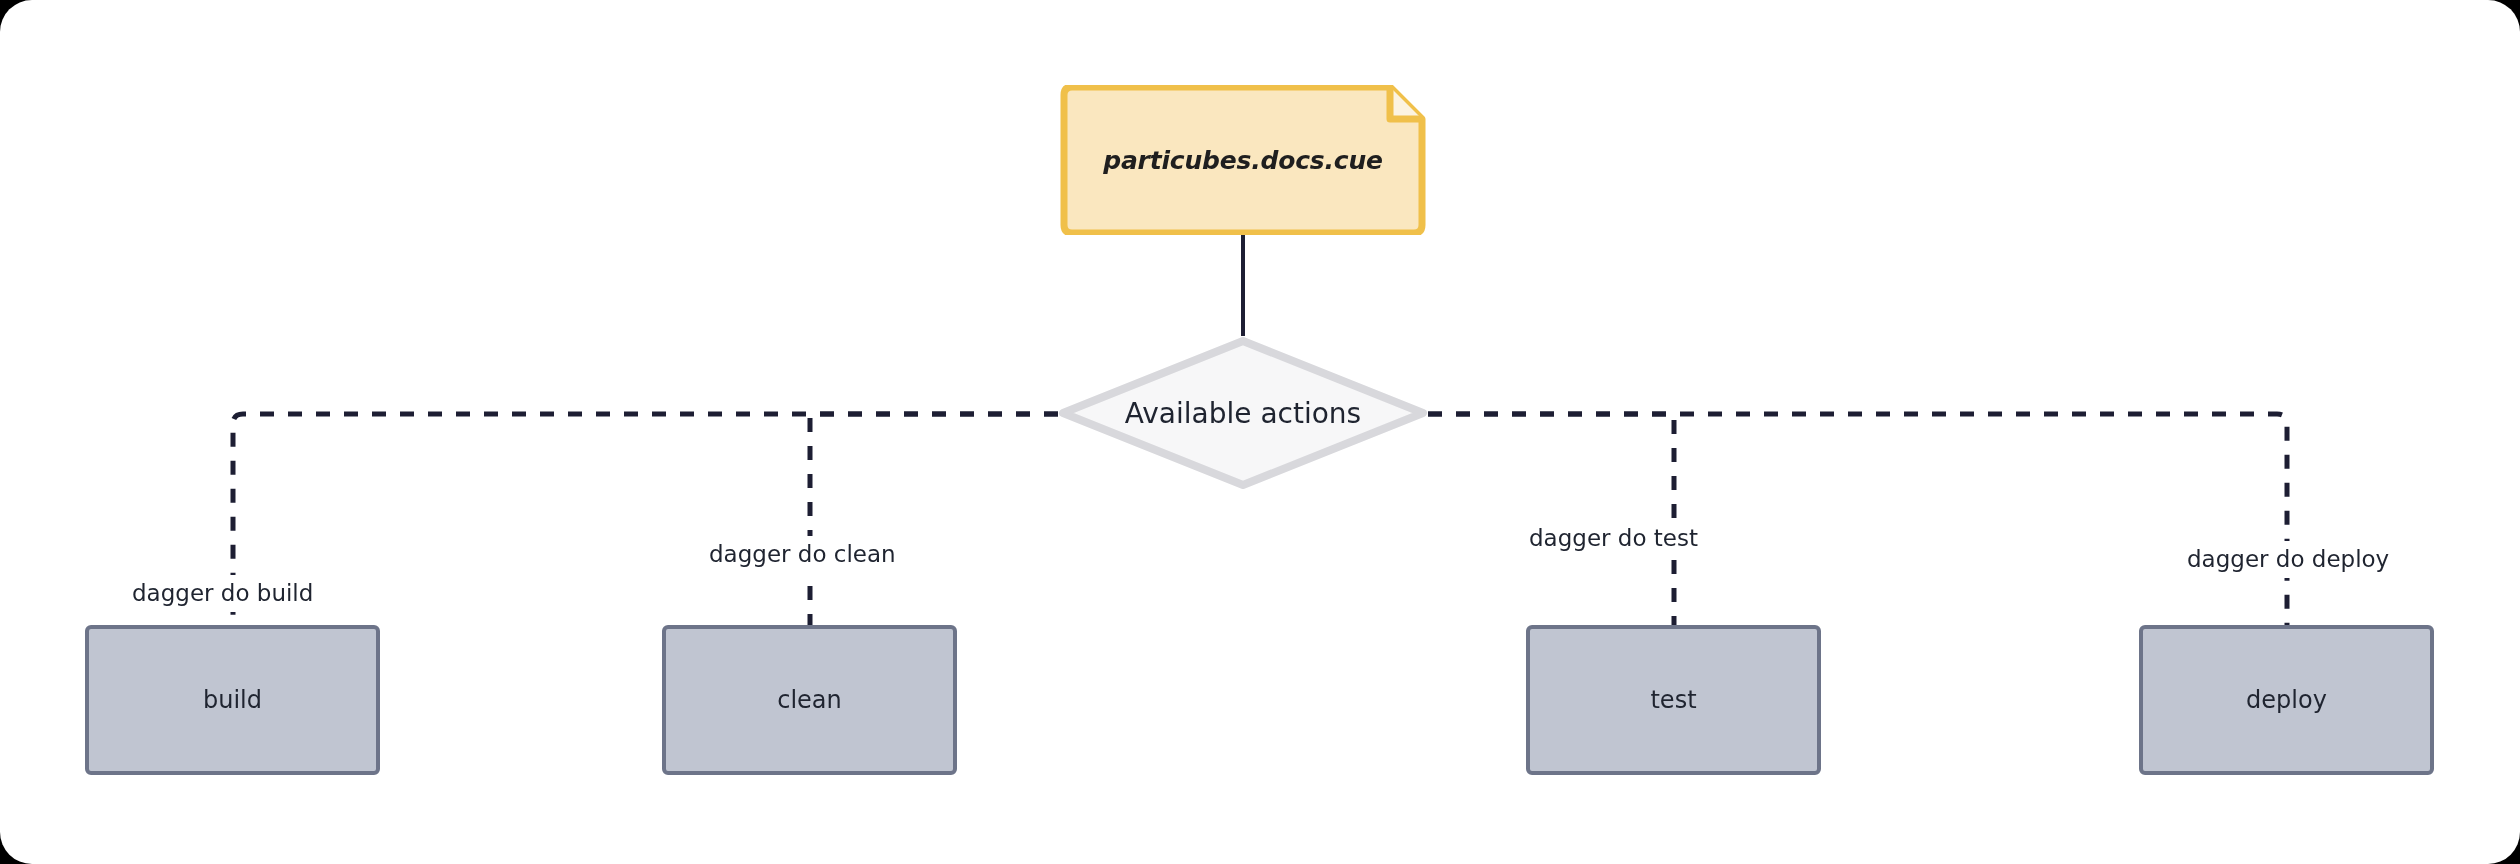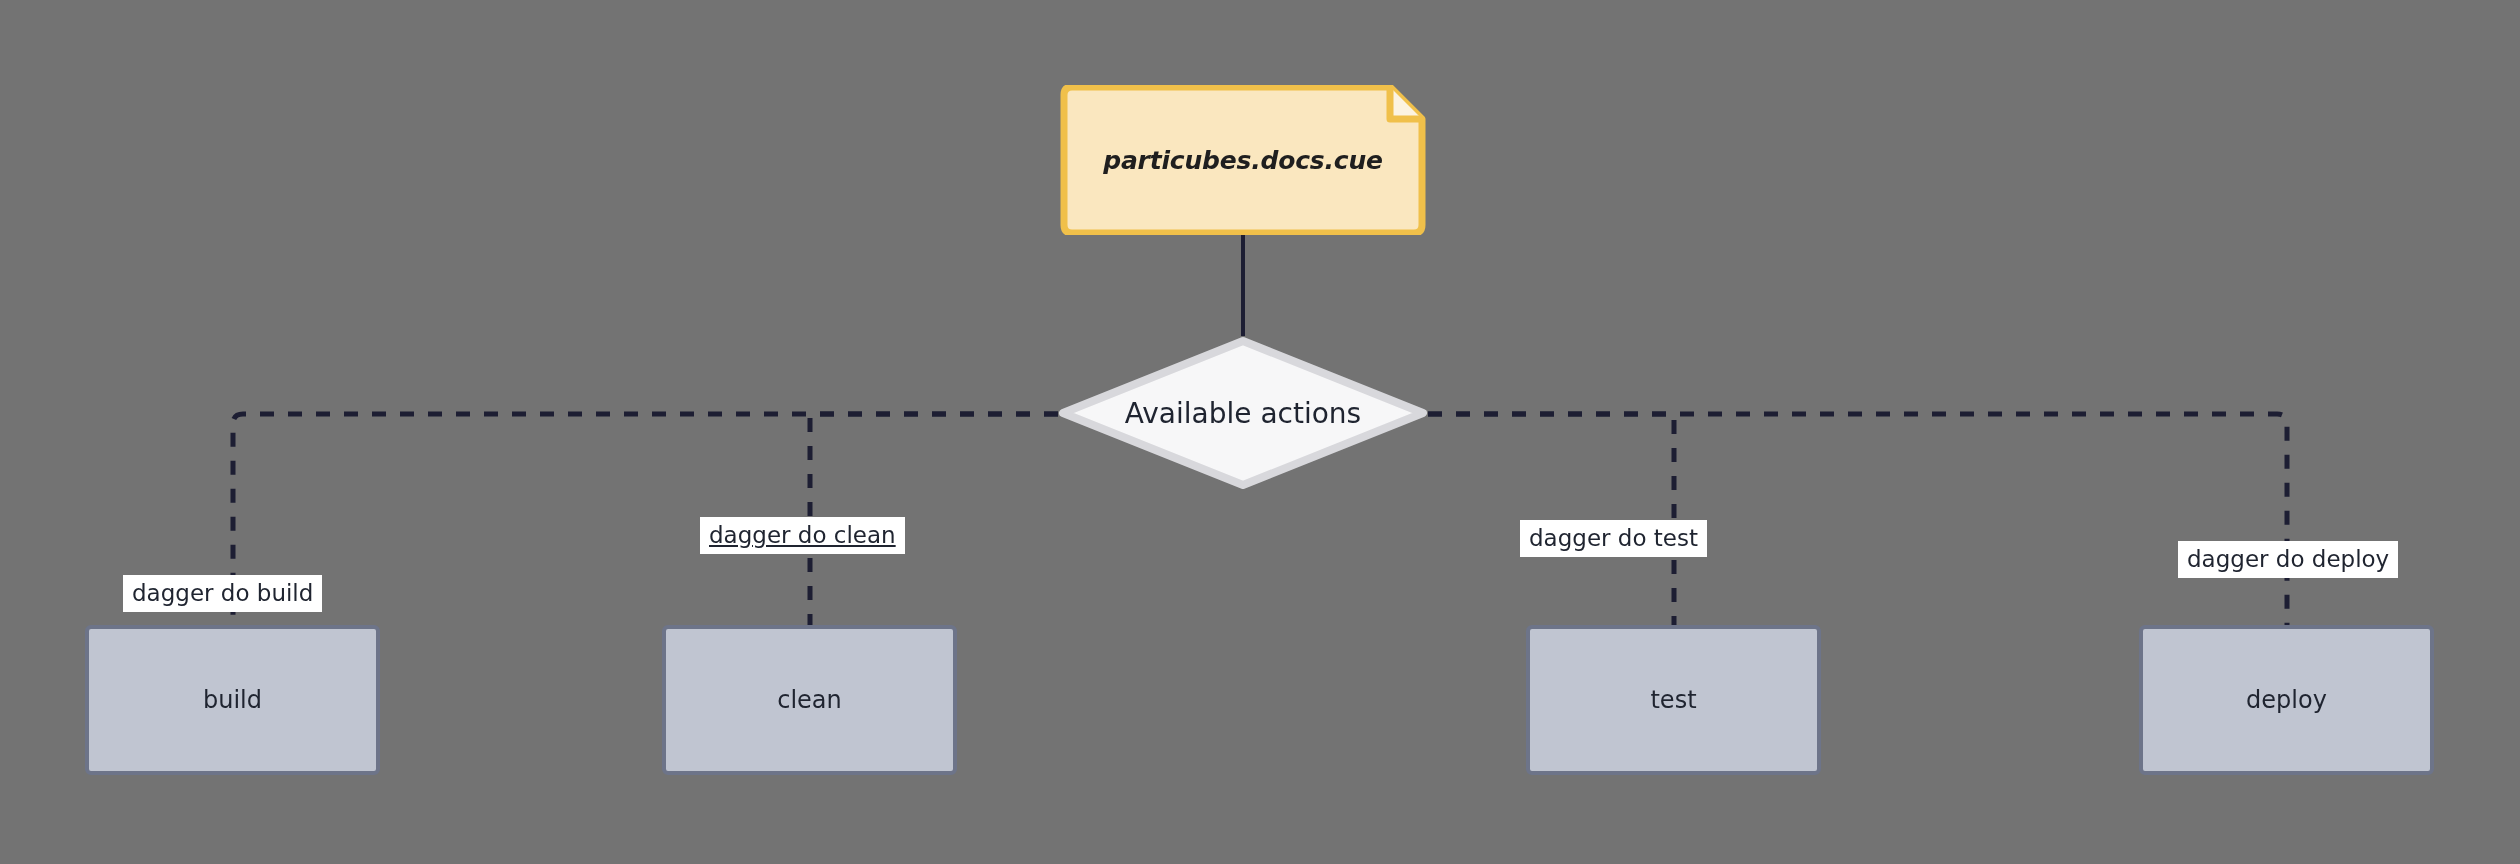--- a/index.html
+++ b/index.html
@@ -11,21 +11,22 @@
   body {
     width: 2520px;
     height: 864px;
     overflow: hidden;
     font-family: "DejaVu Sans", "Liberation Sans", sans-serif;
   }
   #canvas {
     position: relative;
     width: 2520px;
     height: 864px;
-    background: #737373;
+    background: #ffffff;
+    border-radius: 32px;
   }
   #edges {
     position: absolute;
     left: 0;
     top: 0;
     width: 2520px;
     height: 864px;
   }
 
   
@@ -156,17 +157,17 @@
     <span class="action-label">build</span>
   </div>
   <div class="action-node" style="left:2139px; top:625px;">
     <span class="action-label">deploy</span>
   </div>
   <div class="action-node" style="left:1526px; top:625px;">
     <span class="action-label">test</span>
   </div>
 
   <div class="edge-label" style="left:123px;  top:537px;margin-top:38px;">dagger do build</div>
-  <div class="edge-label" style="left:700px;  top:517px;text-decoration:underline;">dagger do clean</div>
+  <div class="edge-label" style="left:700px;  top:536px;">dagger do clean</div>
   <div class="edge-label" style="left:1520px; top:520px;">dagger do test</div>
   <div class="edge-label" style="left:2178px; top:541px;">dagger do deploy</div>
 
 </div>
 
 </body></html>

